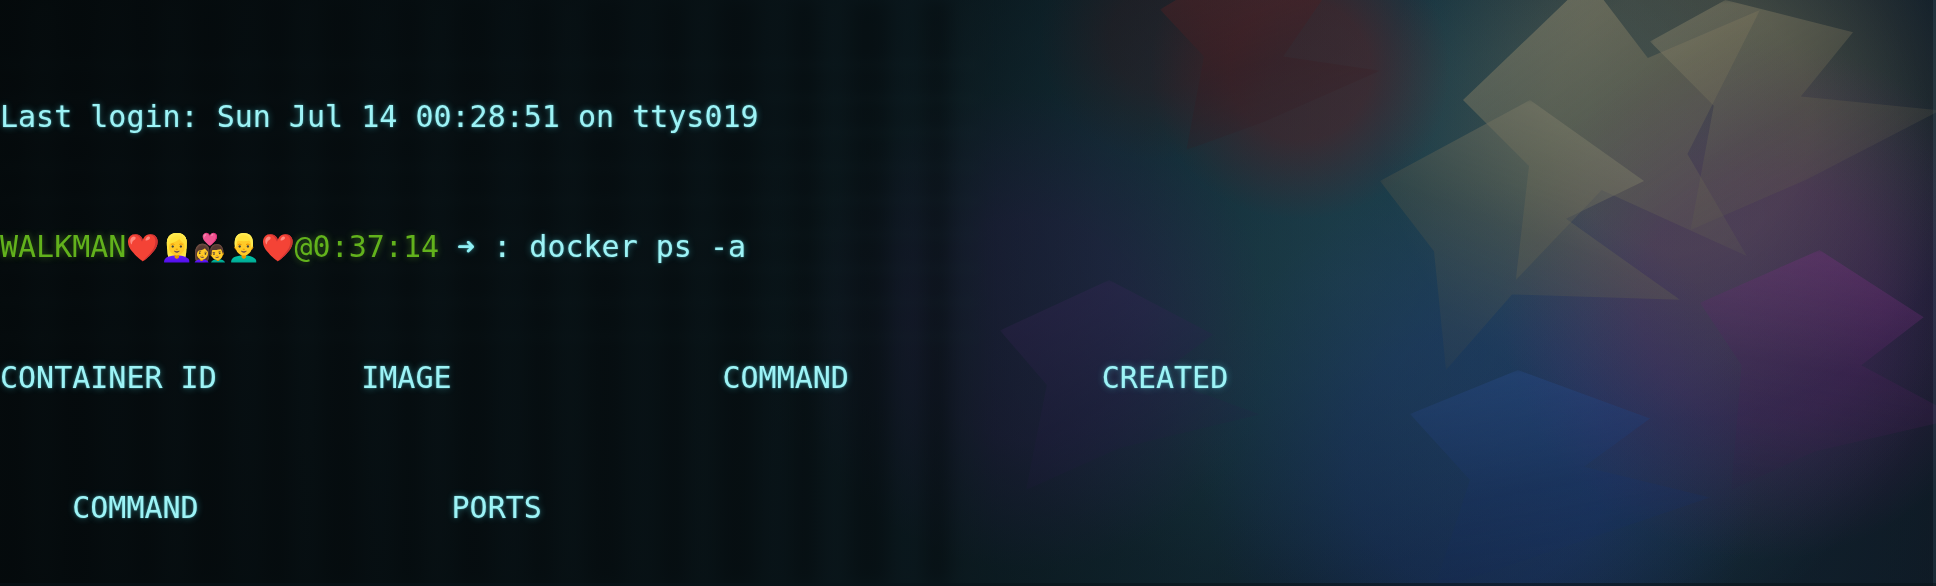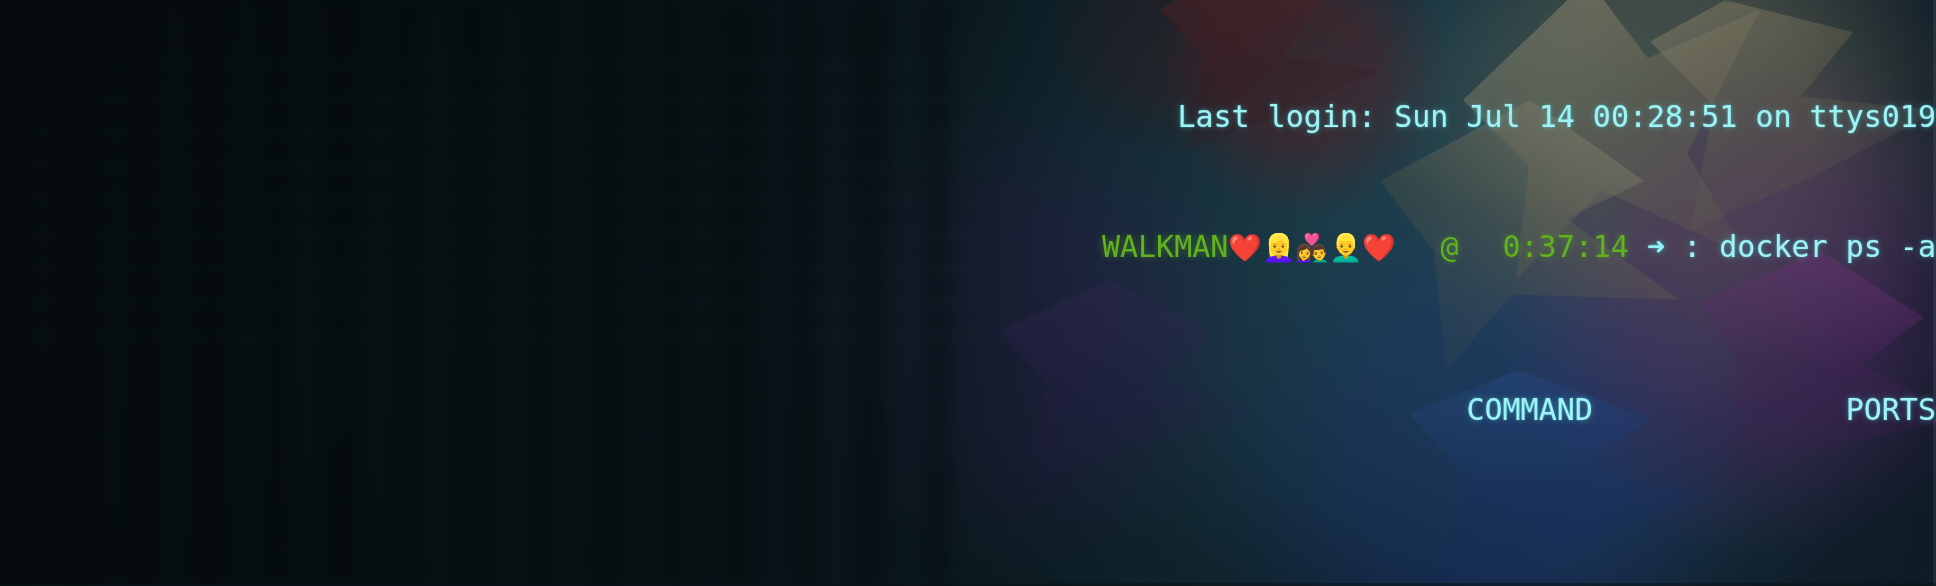--- a/index.html
+++ b/index.html
@@ -95,23 +95,23 @@
     font-family: "DejaVu Sans Mono", "Liberation Mono", monospace;
     font-size: 30px;
     line-height: 32.6px;
     letter-spacing: 0px;
     white-space: pre;
     color: #9df3f6;
     text-shadow: 0 0 7px rgba(80,220,230,.45), 0 0 2px rgba(120,240,245,.55);
     padding: 3px 0 0 0;
     -webkit-font-smoothing: antialiased;
   }
-  .line { height: 32.6px; text-align: right; }
+  .line { height: 32.6px; }
   .cy   { color: #9df3f6; }
-  .gn   { color: #62b21c; text-shadow: 0 0 7px rgba(110,200,40,.45); margin-left: 44px; }
+  .gn   { color: #62b21c; text-shadow: 0 0 7px rgba(110,200,40,.45); }
   .emoji { text-shadow: none; font-family: "DejaVu Sans", sans-serif; font-size: 27px; }
   .arrow { color: #8ef0f5; }
   
   .edge-r { position:absolute; right:0; top:0; bottom:0; width:3px; background: rgba(150,200,215,.10); }
   .edge-b { position:absolute; left:0; right:0; bottom:0; height:3px; background: rgba(10,20,26,.55); }
 </style>
 </head>
 <body>
 
 <div id="screen">
@@ -129,20 +129,21 @@
     <div class="wall-glow"></div>
   </div>
   <div class="scrim"></div>
 
   <div class="term">
 
     <div class="line"><span class="cy">Last login: Sun Jul 14 00:28:51 on ttys019</span></div>
 
     <div class="line"><span class="gn">WALKMAN</span><span class="emoji">❤️👱‍♀️👩‍❤️‍👨👱‍♂️❤️</span><span class="gn">@</span><span class="gn">0:37:14</span><span class="cy"> </span><span class="arrow">➜</span><span class="cy"> </span><span class="cy">:</span><span class="cy"> </span><span class="cy">docker ps -a</span></div>
 
+    <div class="line"><span class="cy">CONTAINER ID        IMAGE               COMMAND</span><span class="cy">              </span><span class="cy">CREATED</span></div>
 
     <div class="line"><span class="cy">    COMMAND              PORTS</span></div>
 
     
 
     
 
     
 
     

